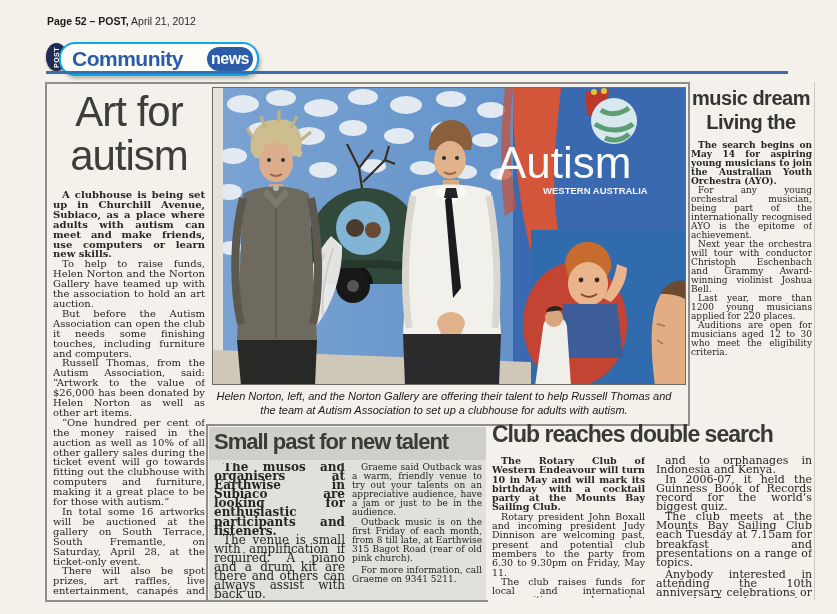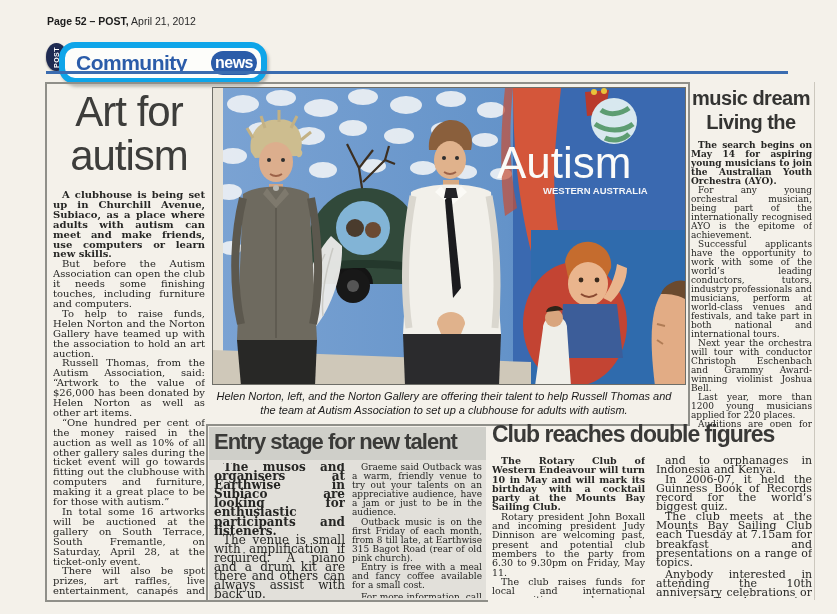--- a/index.html
+++ b/index.html
@@ -8,21 +8,21 @@
 
   
   .pg-header{position:absolute;left:47px;top:15px;font-size:10.5px;color:#1c1c1c;letter-spacing:0;}
   .pg-header b{font-weight:700;}
   .pg-header span{font-weight:400;color:#2a2a2a;}
 
   
   .post-oval{position:absolute;left:46px;top:43px;width:21px;height:28px;background:#1f2b52;border-radius:50%;
              box-shadow:0 1px 2px rgba(0,0,0,.4);display:flex;align-items:center;justify-content:center;}
   .post-oval span{color:#fff;font-size:7px;font-weight:700;transform:rotate(-90deg);letter-spacing:.5px;}
-  .banner-pill{position:absolute;left:59px;top:42px;width:196px;height:30px;background:#fdfdfa;border:6px solid #0ea5e9;
+  .banner-pill{position:absolute;left:59px;top:42px;width:196px;height:30px;background:#fdfdfa;border:2px solid #0ea5e9;
                border-radius:16px;box-shadow:2px 3px 3px rgba(90,90,80,.35);display:flex;align-items:center;}
   .banner-title{color:#2b5ca9;font-size:21px;font-weight:700;padding-left:11px;letter-spacing:-.5px;}
   .news-pill{position:absolute;right:4px;top:3px;height:24px;line-height:24px;padding:0 4px;background:#2b5ca9;
              border-radius:13px;color:#fff;font-size:16px;font-weight:700;letter-spacing:-.5px;}
   .banner-line{position:absolute;left:46px;top:71px;width:742px;height:3px;background:#3a6cb0;}
 
   
   .seg{position:absolute;background:#8f8f89;}
 
   
@@ -88,22 +88,22 @@
   <div class="seg" style="left:45px;top:600px;width:443px;height:2px;"></div>
   <div class="edge-line"></div>
 
   <div class="art-headline">
     <div>Art for</div>
     <div>autism</div>
   </div>
   <div class="serif-col art-body lead">
 
   <p>A clubhouse is being set up in Churchill Avenue, Subiaco, as a place where adults with autism can meet and make friends, use computers or learn new skills.</p>
+      <p>To help to raise funds, Helen Norton and the Norton Gallery have teamed up with the association to hold an art auction.</p>
       <p>But before the Autism Association can open the club it needs some finishing touches, including furniture and computers.</p>
-      <p>To help to raise funds, Helen Norton and the Norton Gallery have teamed up with the association to hold an art auction.</p>
       <p>Russell Thomas, from the Autism Association, said: “Artwork to the value of $26,000 has been donated by Helen Norton as well as other art items.</p>
       <p>“One hundred per cent of the money raised in the auction as well as 10% of all other gallery sales during the ticket event will go towards fitting out the clubhouse with computers and furniture, making it a great place to be for those with autism.”</p>
       <p>In total some 16 artworks will be auctioned at the gallery on South Terrace, South Fremantle, on Saturday, April 28, at the ticket-only event.</p>
       <p>There will also be spot prizes, art raffles, live entertainment, canapés and drinks.</p>
     </div>
 
   <div class="photo-wrap">
     <svg width="474" height="298" viewBox="0 0 474 298">
       <defs>
         <linearGradient id="sky" x1="0" y1="0" x2="1" y2="0">
@@ -238,43 +238,41 @@
   <div class="caption">Helen Norton, left, and the Norton Gallery are offering their talent to help Russell Thomas and the team at Autism Association to set up a clubhouse for adults with autism.</div>
 
   <div class="living-headline">
     <div>music dream</div>
     <div>Living the</div>
   </div>
   <div class="serif-col living-body lead">
 
   <p>The search begins on May 14 for aspiring young musicians to join the Australian Youth Orchestra (AYO).</p>
       <p>For any young orchestral musician, being part of the internationally recognised AYO is the epitome of achievement.</p>
-      <p>Successful applicants have the opportunity to work with some of the world’s leading conductors, tutors, industry professionals and musicians, perform at world-class venues and festivals, and take part in both national and international tours.</p>
       <p>Next year the orchestra will tour with conductor Christoph Eschenbach and Grammy Award-winning violinist Joshua Bell.</p>
       <p>Last year, more than 1200 young musicians applied for 220 places.</p>
       <p>Auditions are open for musicians aged 12 to 30 who meet the eligibility criteria.</p>
     </div>
 
   <div class="small-panel"></div>
   <div class="small-hbar"></div>
-  <div class="small-headline">Entry stage for new talent</div>
+  <div class="small-headline">Small past for new talent</div>
   <div class="serif-col small-col1 lead">
 
   <p>The musos and organisers at Earthwise in Subiaco are looking for enthusiastic participants and listeners.</p>
       <p>The venue is small with amplification if required. A piano and a drum kit are there and others can always assist with back up.</p>
     </div>
   <div class="serif-col small-col2">
 
   <p>Graeme said Outback was a warm, friendly venue to try out your talents on an appreciative audience, have a jam or just to be in the audience.</p>
       <p>Outback music is on the first Friday of each month, from 8 till late, at Earthwise 315 Bagot Road (rear of old pink church).</p>
-      <p>Entry is free with a meal and fancy coffee available for a small cost.</p>
       <p>For more information, call Graeme on 9341 5211.</p>
     </div>
 
-  <div class="club-headline">Club reaches double figures</div>
+  <div class="club-headline">Club reaches double search</div>
   <div class="serif-col club-col1 lead">
 
   <p>The Rotary Club of Western Endeavour will turn 10 in May and will mark its birthday with a cocktail party at the Mounts Bay Sailing Club.</p>
       <p>Rotary president John Boxall and incoming president Judy Dinnison are welcoming past, present and potential club members to the party from 6.30 to 9.30pm on Friday, May 11.</p>
       <p>The club raises funds for local and international communities, and makes regular donations to the Cancer Council, Balga Senior High School student activities</p>
     </div>
   <div class="serif-col club-col2">
 
   <p>and to orphanages in Indonesia and Kenya.</p>
       <p>In 2006-07, it held the Guinness Book of Records record for the world’s biggest quiz.</p>

